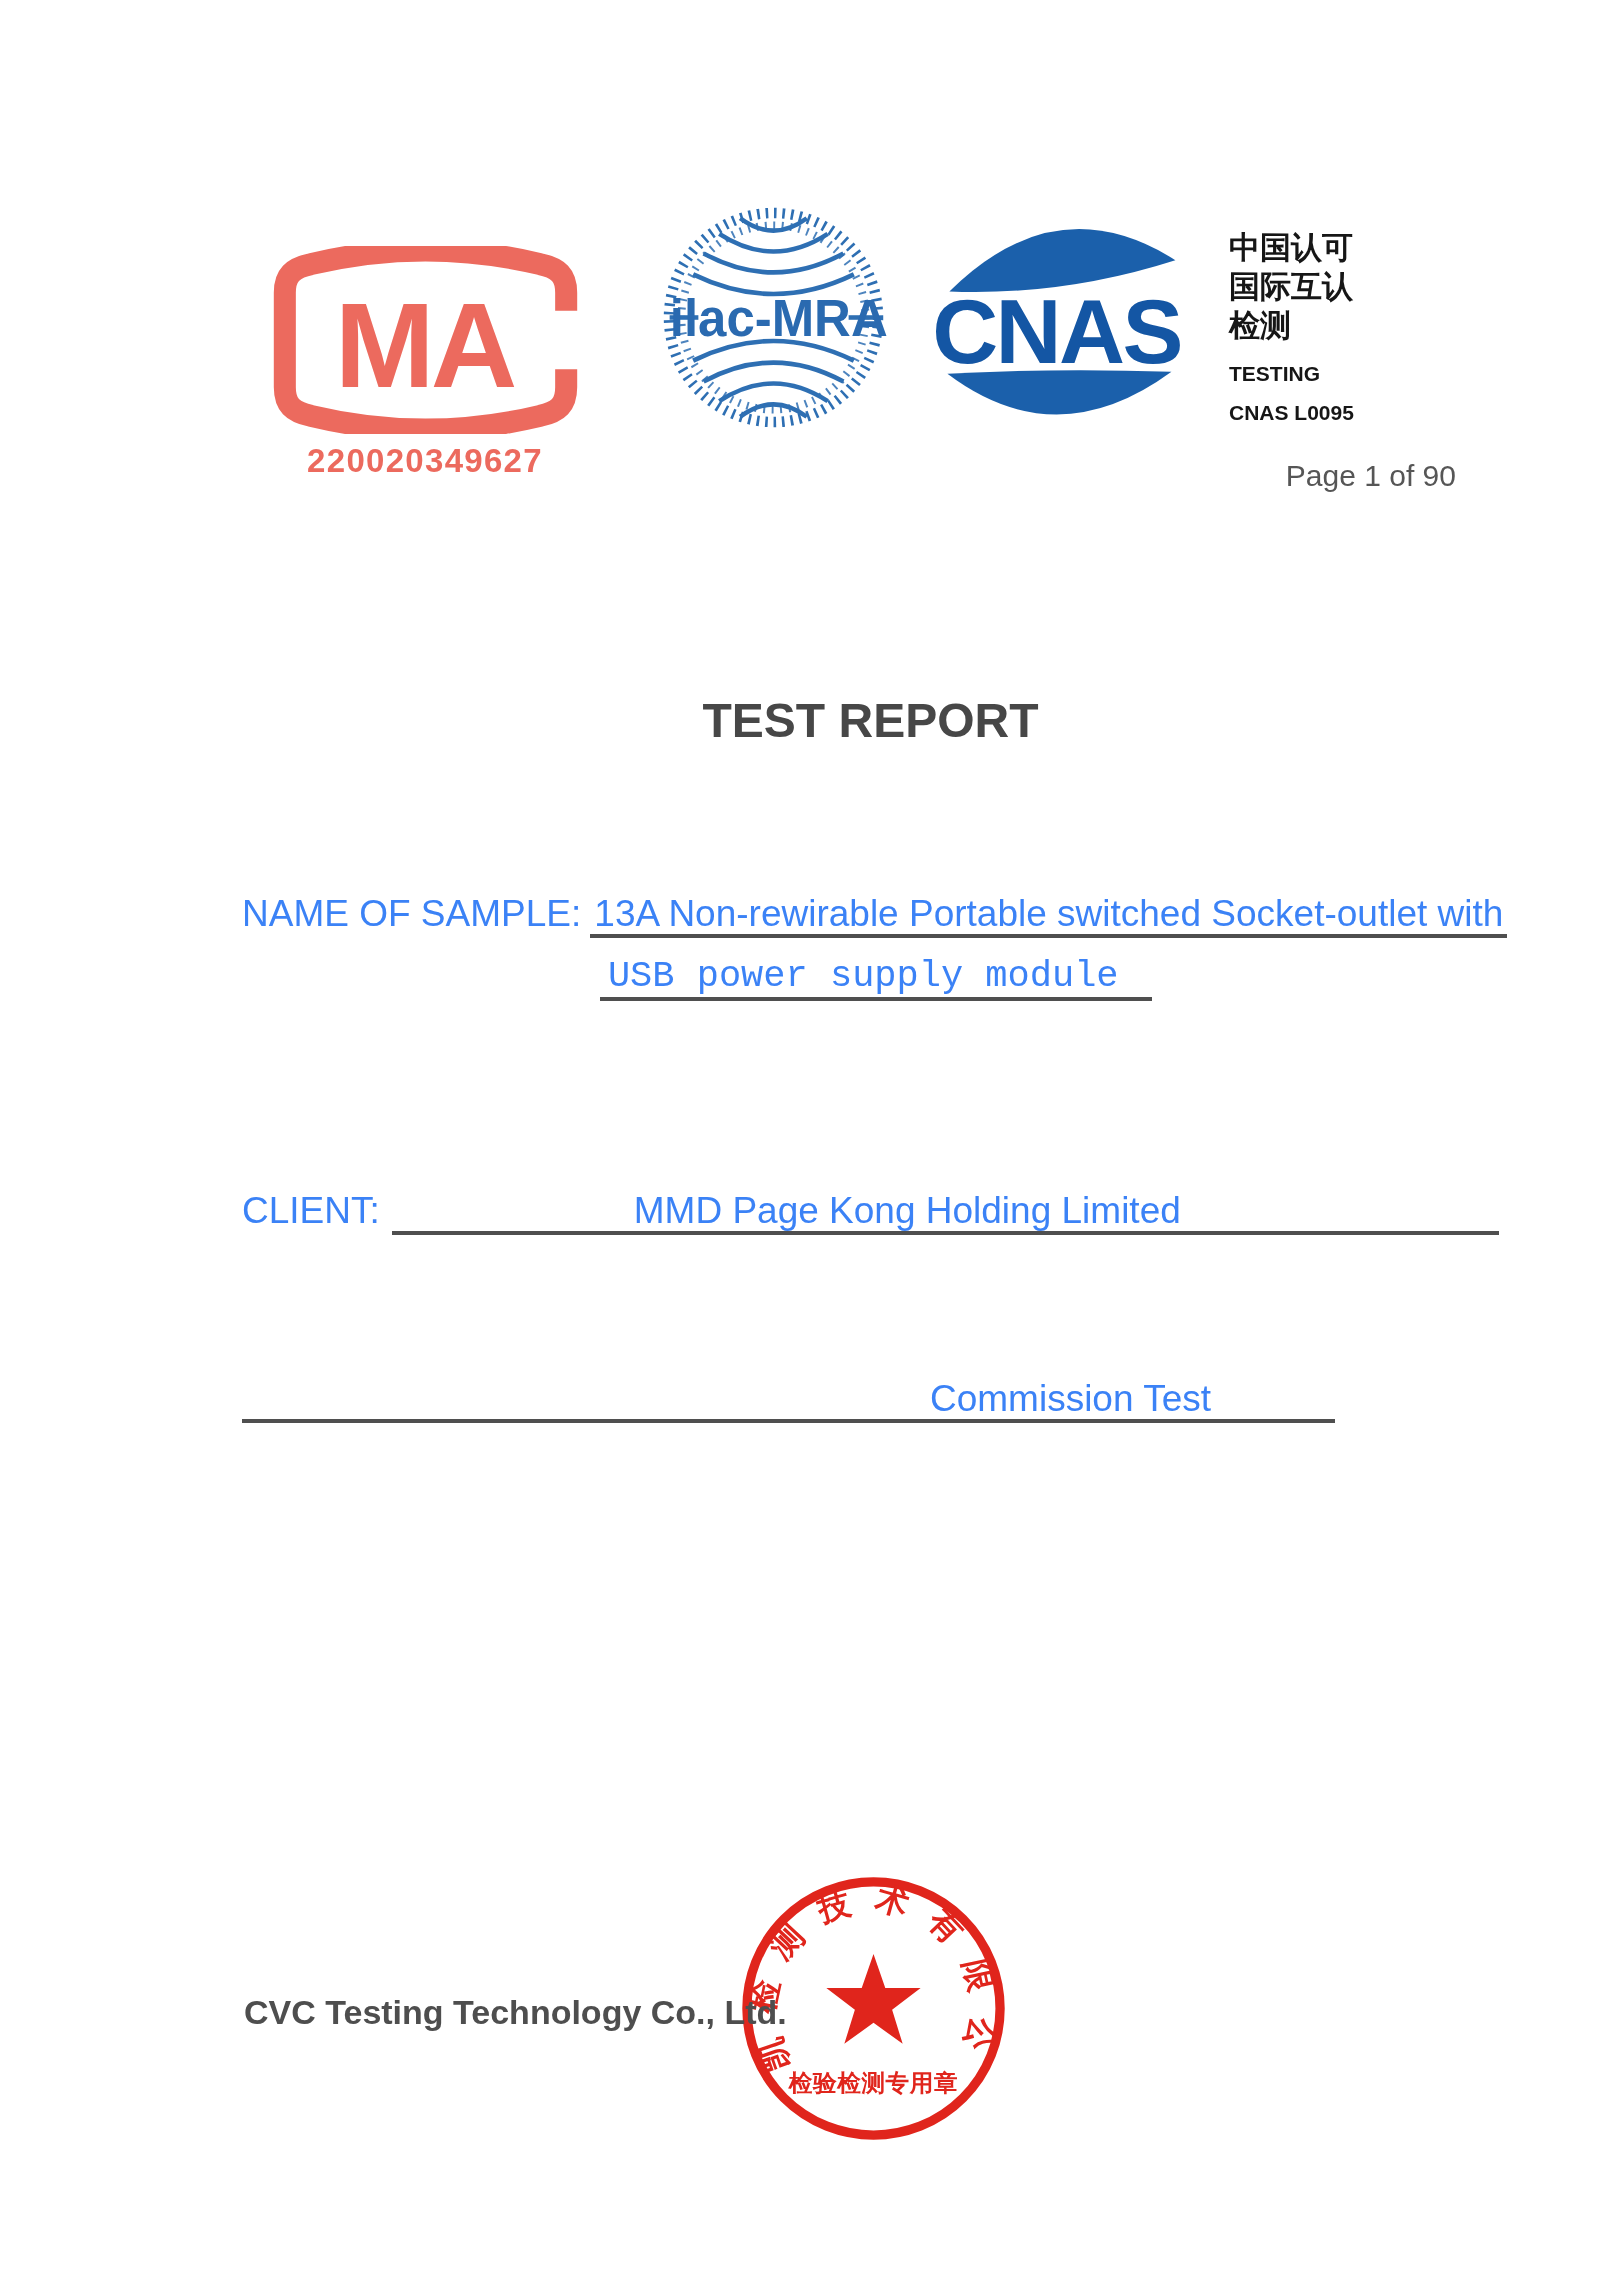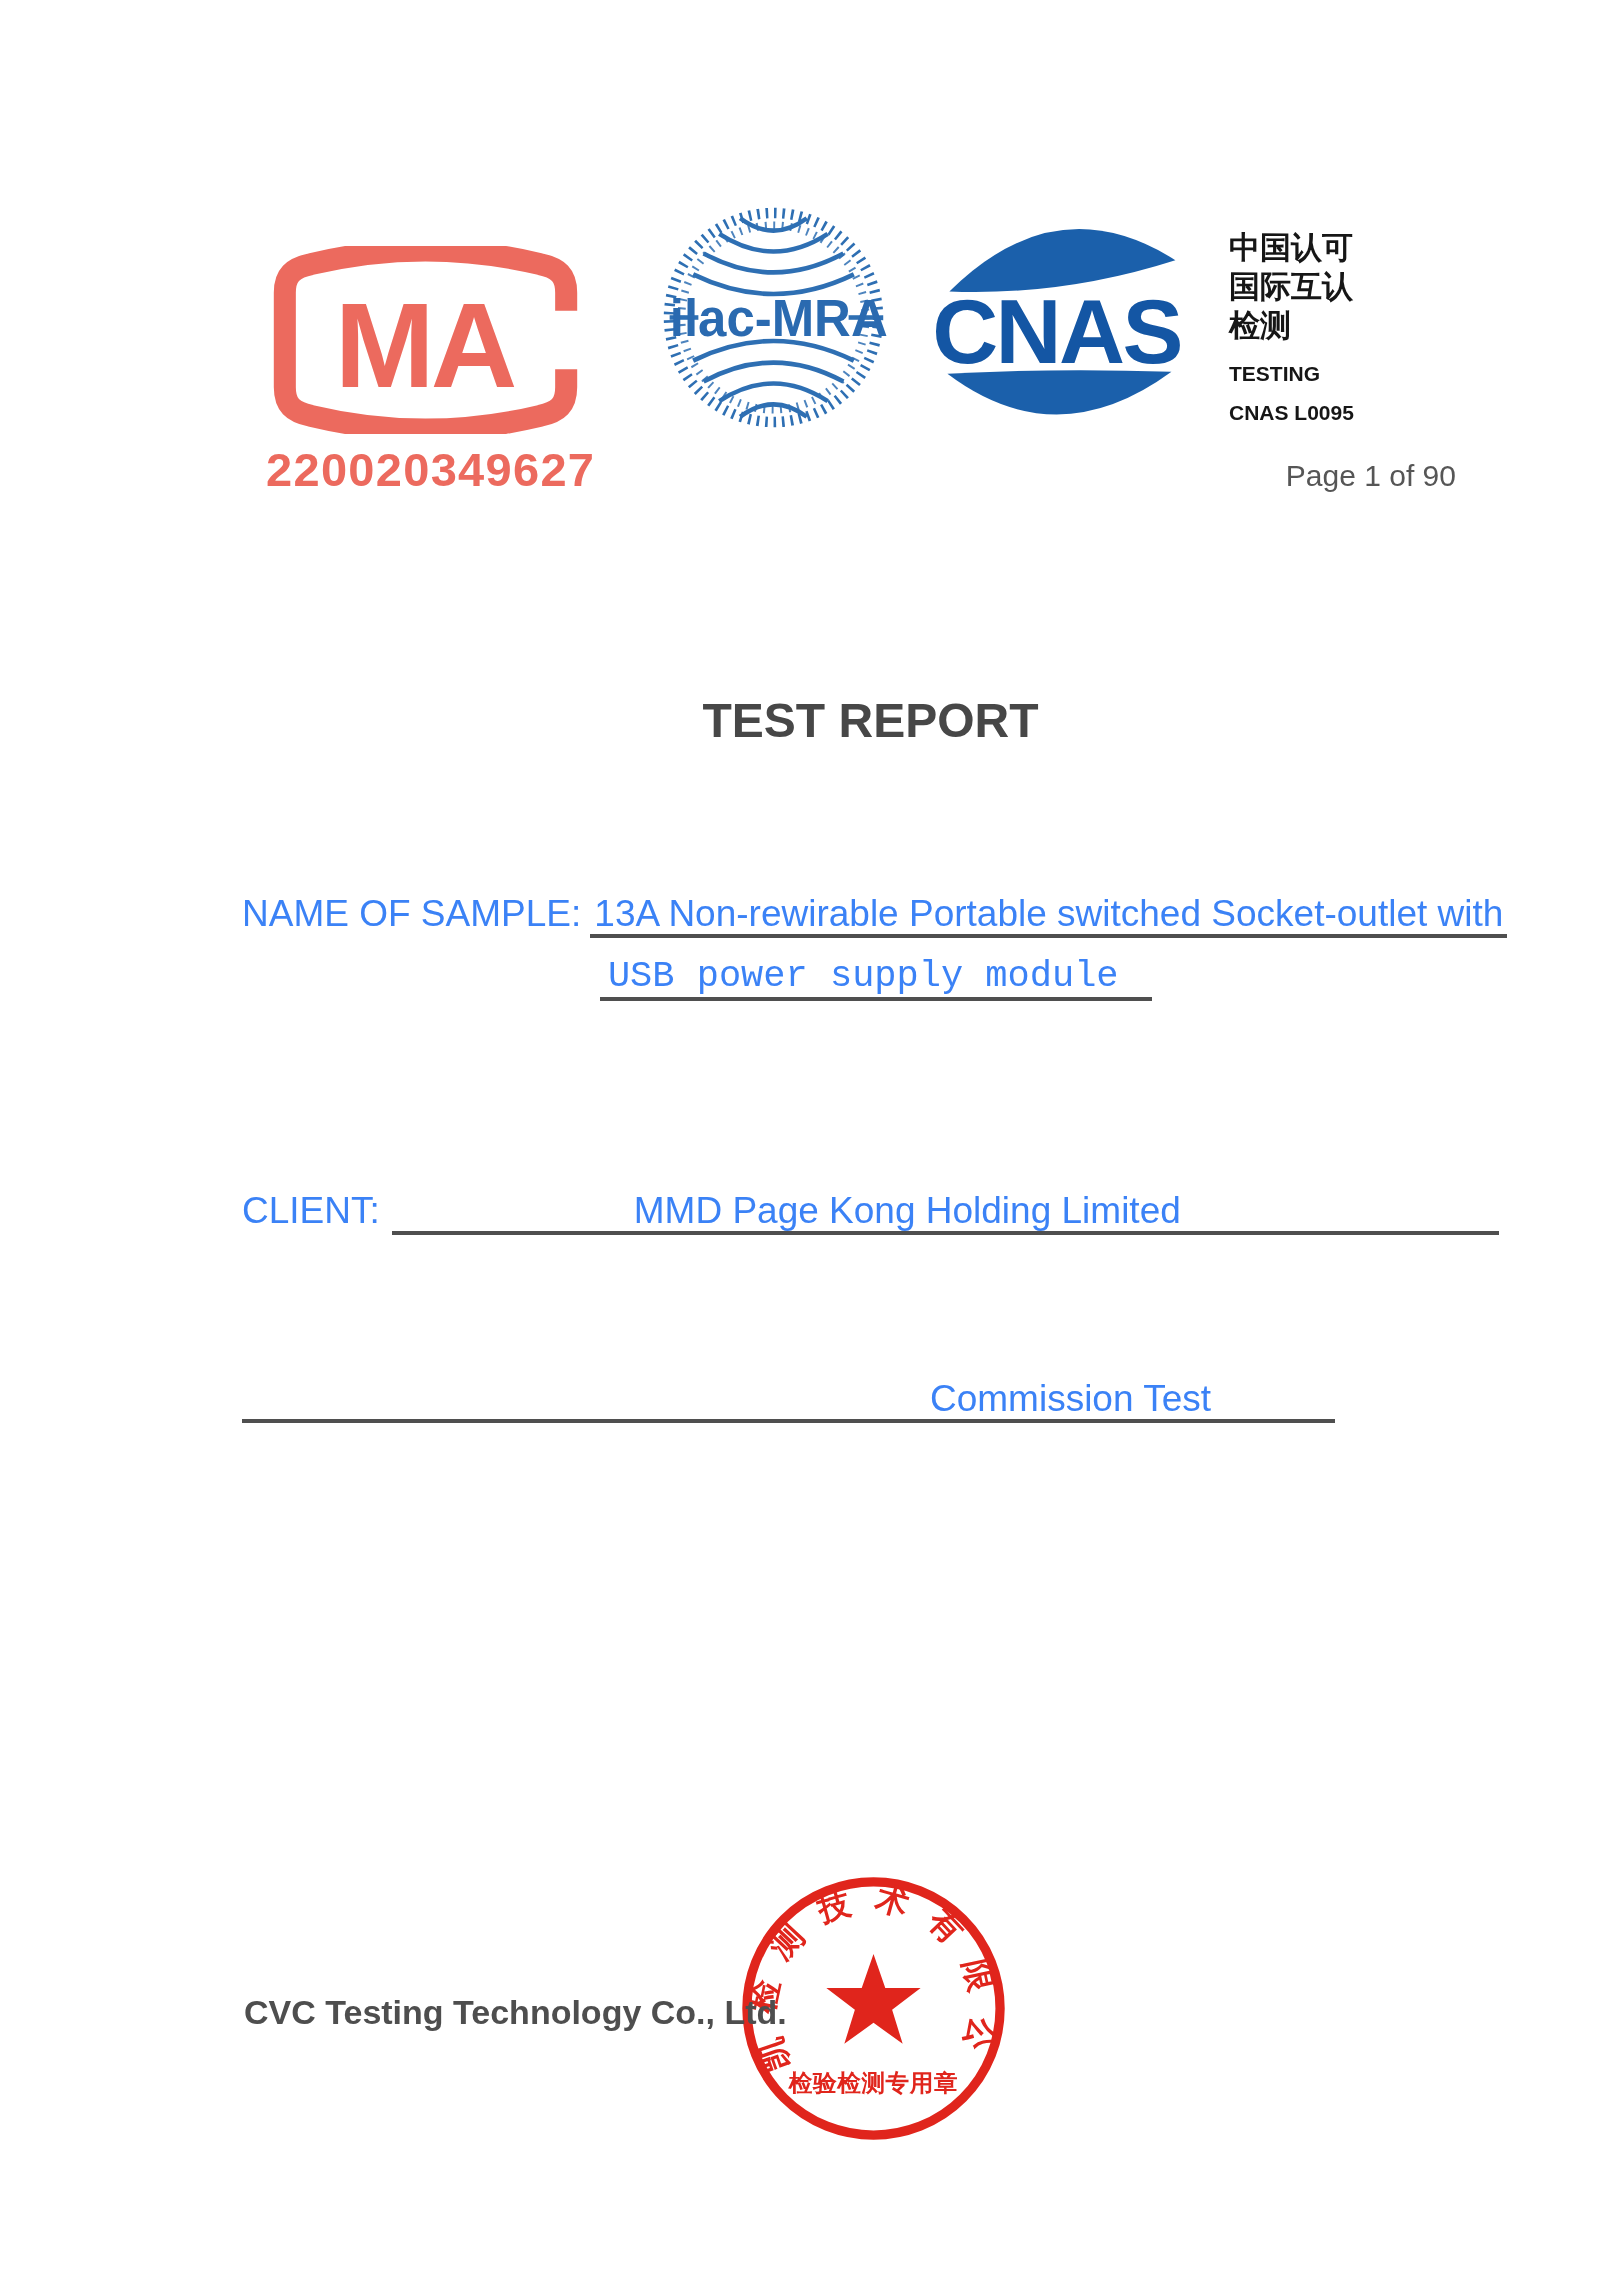--- a/index.html
+++ b/index.html
@@ -5,21 +5,21 @@
   html,body{margin:0;padding:0;background:#888;}
   .page{
     position:relative;width:1623px;height:2295px;background:#ffffff;
     font-family:"Liberation Sans",sans-serif;color:#4d4d4d;overflow:hidden;
   }
   .abs{position:absolute;}
 
   
   .cma-logo{left:273px;top:246px;width:305px;height:188px;}
   .cma-number{left:266px;top:442px;width:318px;text-align:center;
-    font-size:47px;font-weight:bold;color:#ec6a5e;letter-spacing:1.3px;white-space:nowrap;}
+    font-size:33px;font-weight:bold;color:#ec6a5e;letter-spacing:1.3px;white-space:nowrap;}
   .ilac-logo{left:659px;top:196px;width:229px;height:243px;}
   .cnas-logo{left:932px;top:221px;width:249px;height:209px;}
   .accred{left:1229px;top:228px;color:#161616;font-weight:bold;white-space:nowrap;}
   .accred .cjk{font-size:31px;line-height:39px;}
   .accred .latin{font-size:21px;line-height:39px;}
   .accred .gap{margin-top:9.2px;}
 
   .page-num{top:459px;right:167px;font-size:30px;color:#565656;white-space:nowrap;}
 
   

